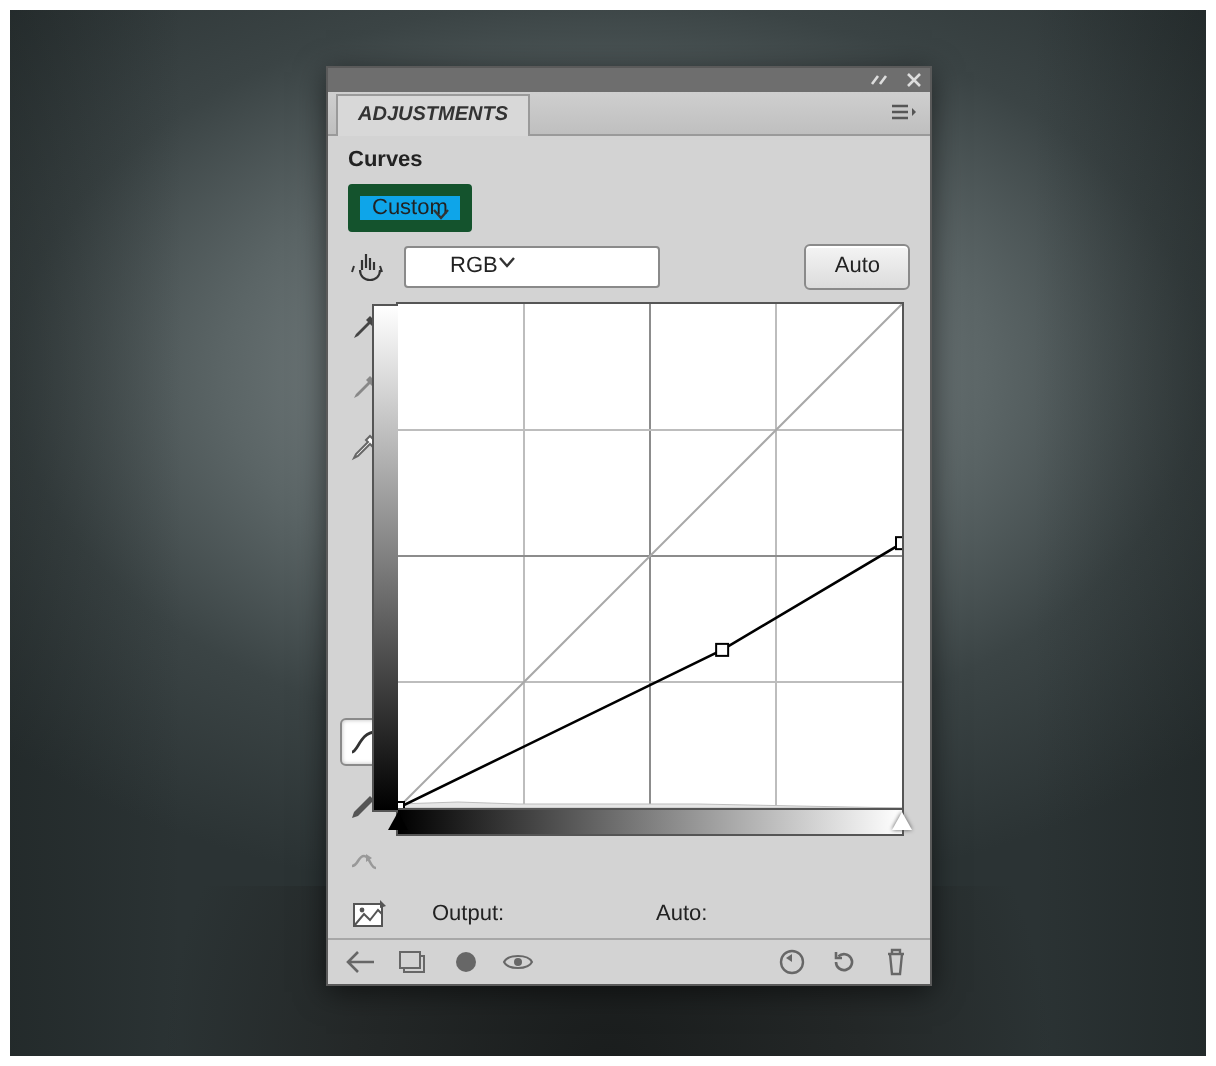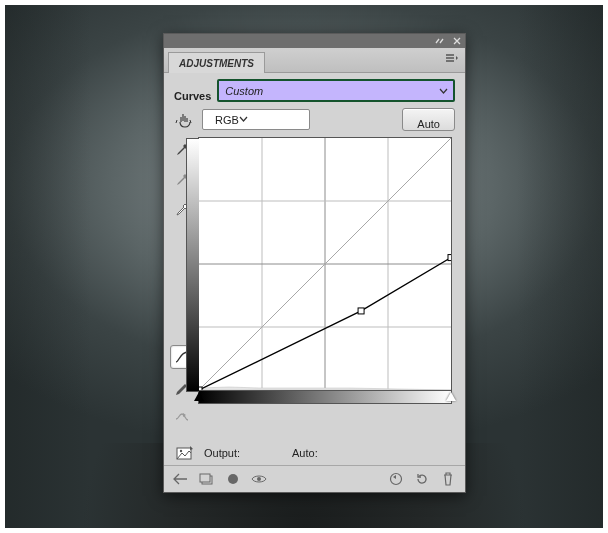--- a/index.html
+++ b/index.html
@@ -15,30 +15,30 @@
   
   .panel{position:absolute;left:163px;top:33px;width:301px;height:458px;
       background:#d3d3d3;border:1px solid #5a5a5a;box-shadow:0 3px 14px rgba(0,0,0,.55);
       display:flex;flex-direction:column;}
   .titlebar{height:14px;background:#6e6e6e;display:flex;justify-content:flex-end;align-items:center;padding:0 4px;gap:6px;}
   .titlebar svg{display:block}
   .tabbar{height:24px;background:linear-gradient(#cfcfcf,#bfbfbf);display:flex;align-items:flex-end;padding-left:4px;position:relative;border-bottom:1px solid #9a9a9a;}
   .tab{height:20px;padding:0 10px;display:flex;align-items:center;background:#d8d8d8;border:1px solid #9a9a9a;border-bottom:none;font-weight:bold;font-size:10px;color:#333;position:relative;top:1px;font-style:italic;}
   .tabmenu{position:absolute;right:6px;top:5px;}
 
-  .row1{display:flex;align-items:flex-end;padding:6px 10px 4px 10px;gap:6px;}
+  .row1{display:flex;align-items:flex-start;padding:6px 10px 4px 10px;gap:6px;flex-direction:column;}
   .lbl{font-weight:bold}
-  .select{flex:1;height:19px;background:#c4b5fd;border:2px solid #14532d;border-radius:2px;display:flex;align-items:center;padding:0 6px;position:relative;font-size:11px;font-style:italic;}
+  .select{flex:1;height:19px;background:#0ea5e9;border:6px solid #14532d;border-radius:2px;display:flex;align-items:center;padding:0 6px;position:relative;font-size:11px;}
   .select .caret{position:absolute;right:5px;top:5px;}
 
   .row2{display:flex;align-items:center;padding:2px 10px 6px 10px;gap:6px;}
   .hand{width:22px;display:flex;justify-content:center}
-  .chan{width:82px;height:19px;background:#fff;border:1px solid #8a8a8a;border-radius:2px;display:flex;align-items:center;padding:0 12px;position:relative;font-size:11px;}
+  .chan{width:82px;height:19px;background:#fff;border:1px solid #8a8a8a;border-radius:2px;display:flex;align-items:center;padding:0 22px;position:relative;font-size:11px;}
   .spacer{flex:1}
-  .btn{height:21px;padding:0 14px;background:linear-gradient(#f4f4f4,#dcdcdc);border:1px solid #8a8a8a;border-radius:3px;font-size:11px;display:flex;align-items:flex-end;box-shadow:inset 0 1px 0 #fff;margin-left:14px;}
+  .btn{height:21px;padding:0 14px;background:linear-gradient(#f4f4f4,#dcdcdc);border:1px solid #8a8a8a;border-radius:3px;font-size:11px;display:flex;align-items:center;box-shadow:inset 0 1px 0 #fff;margin-left:14px;}
 
   .mid{flex:1;display:flex;padding:0 10px 0 6px;gap:4px;}
   .toolcol{width:24px;display:flex;flex-direction:column;align-items:center;gap:6px;padding-top:2px;}
   .tool{width:22px;height:22px;display:flex;align-items:center;justify-content:center;border:1px solid transparent;border-radius:3px;}
   .tool.sel{background:#fff;border-color:#8a8a8a;box-shadow:inset 0 0 2px #bbb;}
   .tool.dis{opacity:.45}
 
   .graphwrap{flex:1;display:flex;flex-direction:column;}
   .graph{width:252px;height:252px;background:#fff;border:1px solid #555;position:relative;}
   .grid line{stroke:#bdbdbd;stroke-width:1}
@@ -49,21 +49,21 @@
   .histo{fill:#e6e6e6;stroke:#bdbdbd;stroke-width:.5}
 
   .hgrad{height:12px;width:252px;margin-left:0;border:1px solid #555;border-top:none;position:relative;
       background:linear-gradient(90deg,#000,#fff);}
   .tri{position:absolute;top:1px;width:0;height:0;border-left:5px solid transparent;border-right:5px solid transparent;}
   .tri.black{left:-5px;border-bottom:9px solid #000}
   .tri.white{right:-5px;border-bottom:9px solid #fff;filter:drop-shadow(0 0 1px #555)}
   .vgrad{position:absolute;left:-13px;top:0;width:12px;height:252px;border:1px solid #555;border-right:none;
       background:linear-gradient(180deg,#fff,#000);}
 
-  .io{display:flex;align-items:center;padding:6px 10px 4px 10px;gap:8px;font-size:11px;}
+  .io{display:flex;align-items:center;padding:6px 10px 4px 10px;gap:20px;font-size:11px;}
   .io .clip{width:22px;display:flex;justify-content:center}
   .io span.field{display:inline-block;min-width:72px}
 
   .footer{height:26px;border-top:1px solid #a7a7a7;display:flex;align-items:center;padding:0 8px;gap:8px;background:#d3d3d3;}
   .footer .gap{flex:1}
   .ficon{width:18px;height:18px;display:flex;align-items:center;justify-content:center;opacity:.75}
 </style>
 </head>
 <body>
 

